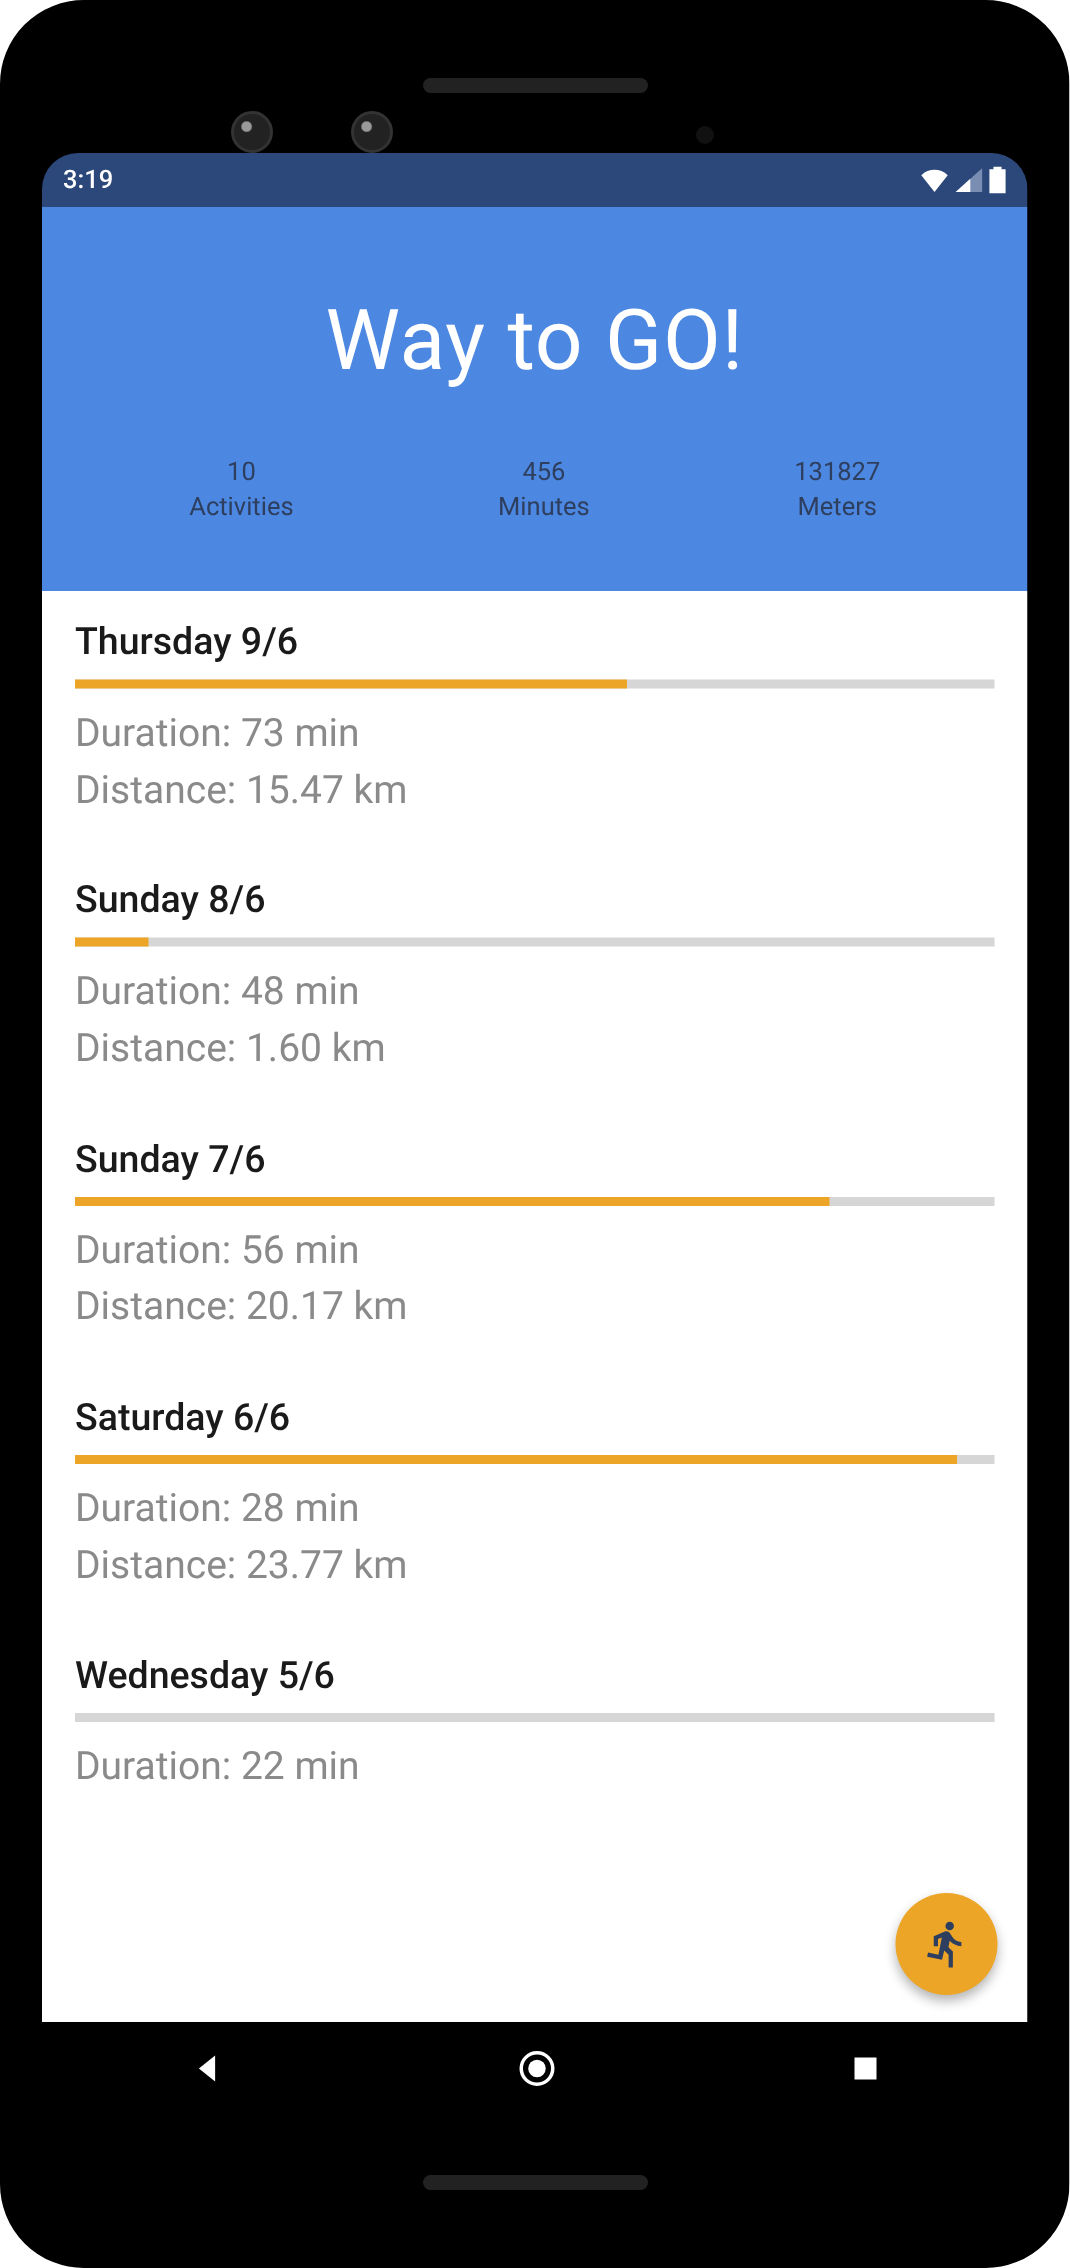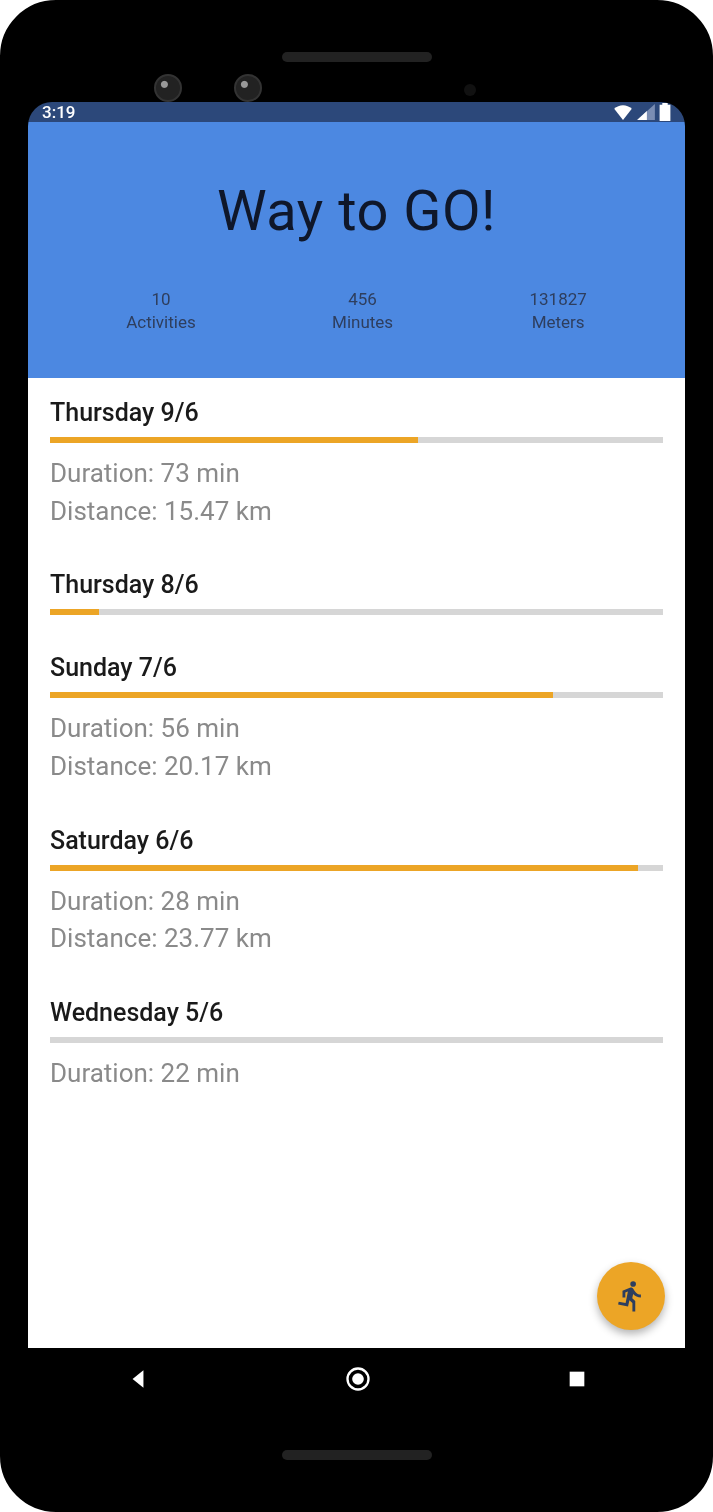--- a/index.html
+++ b/index.html
@@ -19,33 +19,33 @@
     display: flex; flex-direction: column;
   }
   .speaker-top { position: absolute; top: 28px; left: 50%; transform: translateX(-50%); width: 150px; height: 10px; background: #222; border-radius: 5px; }
   .speaker-bot { position: absolute; bottom: 28px; left: 50%; transform: translateX(-50%); width: 150px; height: 10px; background: #222; border-radius: 5px; }
   .cam1 { position: absolute; top: 50px; left: 130px; width: 28px; height: 28px; background: radial-gradient(circle at 35% 35%, #999 0 3px, #222 4px); border-radius: 50%; border:2px solid #333;}
   .cam2 { position: absolute; top: 50px; left: 210px; width: 28px; height: 28px; background: radial-gradient(circle at 35% 35%, #999 0 3px, #222 4px); border-radius: 50%; border:2px solid #333;}
   .dot  { position: absolute; top: 60px; left: 440px; width: 12px; height: 12px; background: #111; border-radius: 50%; }
 
   
   .statusbar {
-    height: 20px; background: #2c487a; color: #fff;
+    height: 36px; background: #2c487a; color: #fff;
     display: flex; align-items: center; justify-content: space-between;
     padding: 0 14px; font-size: 17px; font-weight: 500; gap: 22px;
   }
   .status-icons { display: flex; align-items: center; gap: 4px; }
   .status-icons svg { display: block; }
 
   
   .header {
     background: #4c88e1; color: #2e3e5e; text-align: center;
     padding: 56px 0 44px 0; flex: 0 0 auto;
   }
-  .header-title { font-size: 56px; font-weight: 400; color: #0f172a; letter-spacing: 0.5px; }
+  .header-title { font-size: 56px; font-weight: 400; color: #ffffff; letter-spacing: 0.5px; }
   .stats { display: flex; justify-content: space-around; margin-top: 44px; padding: 0 30px; }
   .stat { text-align: center; color: #2e3e5e; font-size: 17px; line-height: 1.35; }
 
   
   .list { flex: 1 1 auto; overflow: hidden; background: #fff; position: relative; }
   .item { padding: 20px 22px 6px 22px; }
   .item-title { font-size: 25px; font-weight: 500; color: #1a1a1a; margin-bottom: 10px; }
   .bar { height: 6px; background: #d6d6d6; position: relative; border-radius: 0; margin-bottom: 12px; }
   .bar-fill { position: absolute; top: 0; left: 0; bottom: 0; background: #eca526; }
   .meta { color: #8a8a8a; font-size: 26px; line-height: 1.45; margin-bottom: 14px; }
@@ -117,24 +117,28 @@
         <div class="item-title">Thursday 9/6</div>
         <div class="bar">
             <div class="bar-fill" style="width:60%"></div>
           </div>
         <div class="meta">
           <div>Duration: 73 min</div>
           <div>Distance: 15.47 km</div>
         </div>
       </div>
       <div class="item">
-        <div class="item-title">Thursday 8/6</div>
+        <div class="item-title">Sunday 8/6</div>
         <div class="bar">
             <div class="bar-fill" style="width:8%"></div>
           </div>
+        <div class="meta">
+          <div>Duration: 48 min</div>
+          <div>Distance: 1.60 km</div>
+        </div>
       </div>
       <div class="item">
         <div class="item-title">Sunday 7/6</div>
         <div class="bar">
             <div class="bar-fill" style="width:82%"></div>
           </div>
         <div class="meta">
           <div>Duration: 56 min</div>
           <div>Distance: 20.17 km</div>
         </div>

